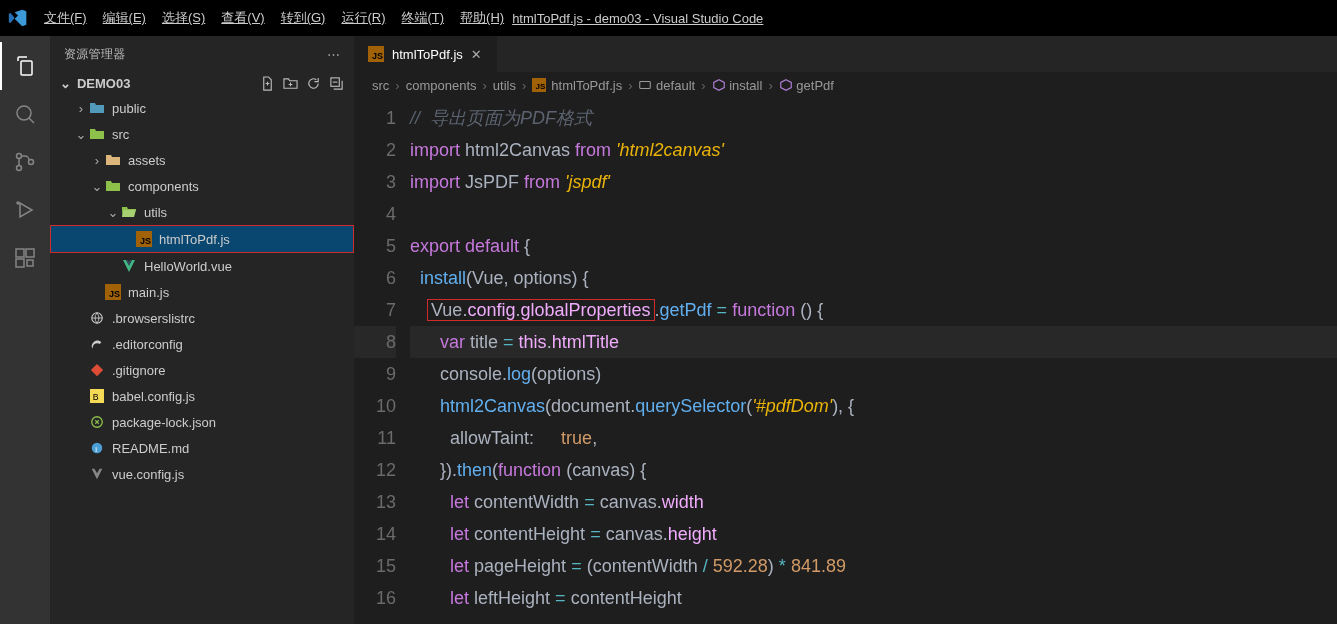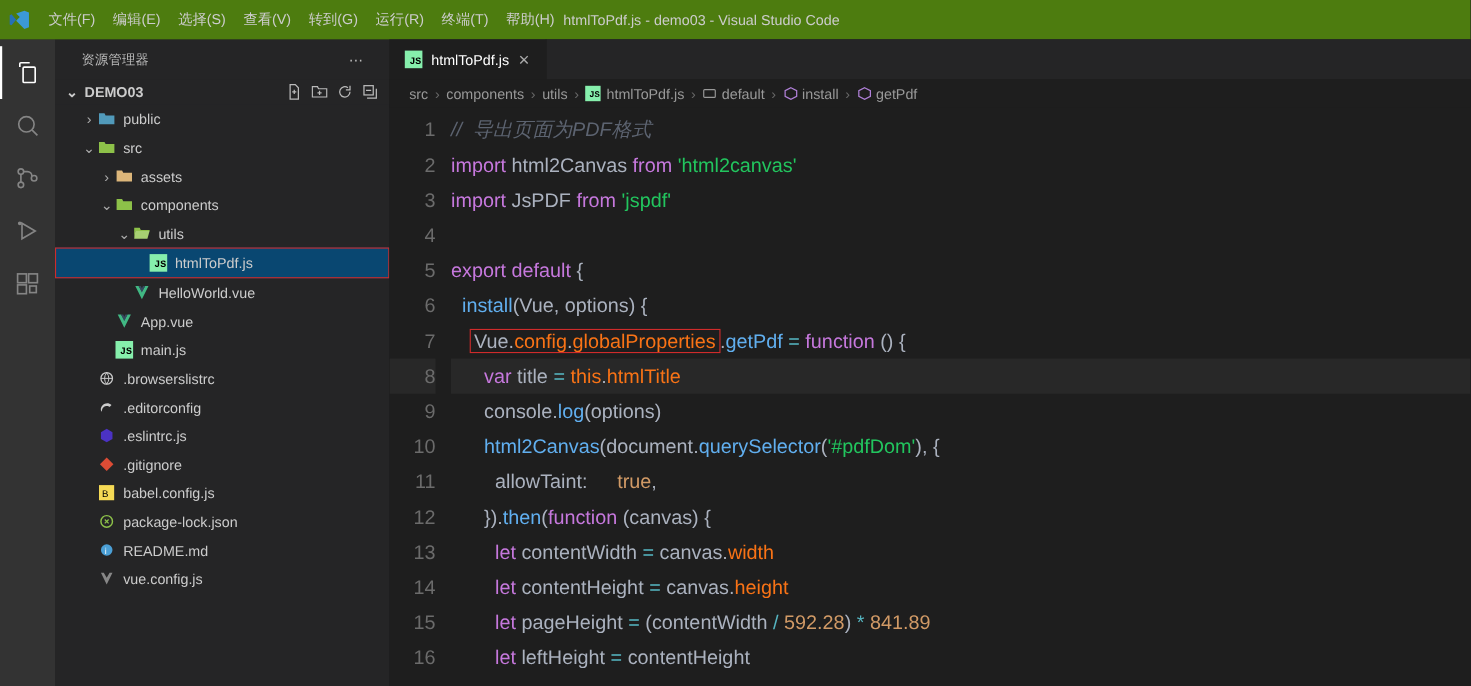--- a/index.html
+++ b/index.html
@@ -1,34 +1,34 @@
 <!DOCTYPE html>
 <html><head>
 <meta charset="utf-8">
 <style>
   * { box-sizing: border-box; margin: 0; padding: 0; font-family: "Segoe UI", -apple-system, sans-serif; }
   body { width: 1337px; height: 624px; background: #1e1e1e; color: #cccccc; overflow: hidden; font-size: 13px; }
 
   
-  .titlebar { height: 36px; background: #4d7c0f; display: flex; align-items: center; }
+  .titlebar { height: 36px; background: #000000; display: flex; align-items: center; text-decoration: underline; }
   .titlebar .vscode-icon { width: 36px; display:flex; justify-content:center; align-items:center; color:#4a90d9;}
   .menubar { display: flex; gap: 0; }
   .menu-item { padding: 6px 8px; cursor: pointer; color: #cccccc; }
   .titlebar .spacer { flex: 1; text-align: left; color: #cccccc; }
 
   
   .main { display: flex; height: calc(100% - 36px); }
 
   .activitybar { width: 50px; background: #333333; display:flex; flex-direction:column; padding-top:6px;}
   .activity-icon { width:50px; height:48px; display:flex; align-items:center; justify-content:center; color:#858585; position:relative;}
   .activity-icon.active { color:#fff; }
   .activity-icon.active::before { content:""; position:absolute; left:0; top:0; bottom:0; width:2px; background:#fff; }
 
   .sidebar { width: 304px; background: #252526; display:flex; flex-direction:column; }
-  .sidebar-header { height:36px; display:flex; align-items:center; justify-content:space-between; padding: 0 24px; color:#bbbbbb;}
+  .sidebar-header { height:36px; display:flex; align-items:center; justify-content:space-between; padding: 0 14px; color:#bbbbbb;}
   .sidebar-title { font-size:12px; letter-spacing:0.3px; }
   .dots { color:#bbbbbb; }
 
   .section-header { display:flex; align-items:center; padding: 4px 10px; font-weight:700; color:#ccc; background:#252526; }
   .section-header .chev { margin-right:6px; }
   .section-actions { margin-left:auto; display:flex; gap:8px; color:#bbbbbb; }
 
   .tree { flex:1; overflow:auto; padding-bottom:8px; }
   .tree-row { height:26px; display:flex; align-items:center; padding-left: 12px; cursor:pointer; color:#ccc;}
   .tree-row .arrow { width:14px; text-align:center; color:#aaa; }
@@ -54,31 +54,31 @@
   .gutter { width:56px; text-align:right; color:#6b6b6b; padding-right:14px; padding-top:4px;}
   .code { flex:1; white-space:pre; padding-top:4px; min-width:0;}
   .codeline { height:32px; position:relative;}
   .codeline.active { background:#282828;}
 
   
   .c-cm { color:#5c6370; font-style:italic; }
   .c-kw { color:#c678dd;text-align:center; }
   .c-fn { color:#61afef; }
   .c-id { color:#abb2bf; }
-  .c-pr { color:#f97316; }
+  .c-pr { color:#f0abfc; }
   .c-pr2 { color:#d19a66;margin-left:22px; }
-  .c-str { color:#22c55e; }
+  .c-str { color:#eab308;font-style:italic; }
   .c-num { color:#d19a66; }
   .c-p { color:#abb2bf; }
   .c-op { color:#56b6c2; }
   .redbox { border:1px solid #d02b2b; padding: 0 3px; margin-left:-3px;}
 
   
   svg { display:block; }
-  .ico-js { background:#86efac; color:#000; font-size:9px; font-weight:700; width:16px; height:16px; display:flex; align-items:flex-end; justify-content:flex-end; padding:1px;font-family:Liberation Mono, monospace; }
+  .ico-js { background:#a16207; color:#000; font-size:9px; font-weight:700; width:16px; height:16px; display:flex; align-items:flex-end; justify-content:flex-end; padding:1px; }
 </style>
 </head>
 <body>
 
 <div class="titlebar">
   <div class="vscode-icon">
     <svg width="20" height="20" viewBox="0 0 24 24">
         <path fill="#3b99d8" d="M17 2l5 2v16l-5 2-9-9 4-4-4-4 9-3z"></path>
         <path fill="#2671b5" d="M3 6l5 6-5 6-2-1v-10l2-1z"></path>
       </svg>
@@ -232,30 +232,20 @@
             <svg width="16" height="16" viewBox="0 0 16 16">
               <path fill="#41b883" d="M2 2h3l3 5 3-5h3L8 14z"></path>
               <path fill="#35495e" d="M5 2h2l1 2 1-2h2L8 8z"></path>
             </svg>
           </span>
           <span>HelloWorld.vue</span>
         </div>
         <div class="tree-row indent2">
           <span class="arrow">&nbsp;</span>
           <span class="ficon">
-            <svg width="16" height="16" viewBox="0 0 16 16">
-              <path fill="#41b883" d="M2 2h3l3 5 3-5h3L8 14z"></path>
-              <path fill="#35495e" d="M5 2h2l1 2 1-2h2L8 8z"></path>
-            </svg>
-          </span>
-          <span>App.vue</span>
-        </div>
-        <div class="tree-row indent2">
-          <span class="arrow">&nbsp;</span>
-          <span class="ficon">
             <span class="ico-js">JS</span>
           </span>
           <span>main.js</span>
         </div>
         <div class="tree-row indent1">
           <span class="arrow">&nbsp;</span>
           <span class="ficon">
             <svg width="14" height="14" viewBox="0 0 16 16">
               <circle cx="8" cy="8" r="6" fill="none" stroke="#ccc" stroke-width="1.3"></circle>
               <path d="M2 8h12M8 2a10 10 0 0 1 0 12M8 2a10 10 0 0 0 0 12" stroke="#ccc" fill="none"></path>
@@ -264,29 +254,20 @@
           <span>.browserslistrc</span>
         </div>
         <div class="tree-row indent1">
           <span class="arrow">&nbsp;</span>
           <span class="ficon">
             <svg width="14" height="14" viewBox="0 0 16 16">
               <path fill="#ccc" d="M3 13c0-4 2-6 6-6 1 0 2 1 2 1l2-2c-3-3-7-2-9 0-2 2-3 5-1 7z"></path>
             </svg>
           </span>
           <span>.editorconfig</span>
-        </div>
-        <div class="tree-row indent1">
-          <span class="arrow">&nbsp;</span>
-          <span class="ficon">
-            <svg width="14" height="14" viewBox="0 0 16 16">
-              <path fill="#4b32c3" d="M8 1l6 3.5v7L8 15l-6-3.5v-7z"></path>
-            </svg>
-          </span>
-          <span>.eslintrc.js</span>
         </div>
         <div class="tree-row indent1">
           <span class="arrow">&nbsp;</span>
           <span class="ficon">
             <svg width="14" height="14" viewBox="0 0 16 16">
               <path fill="#dd4c35" d="M8 1l7 7-7 7-7-7z"></path>
             </svg>
           </span>
           <span>.gitignore</span>
         </div>

